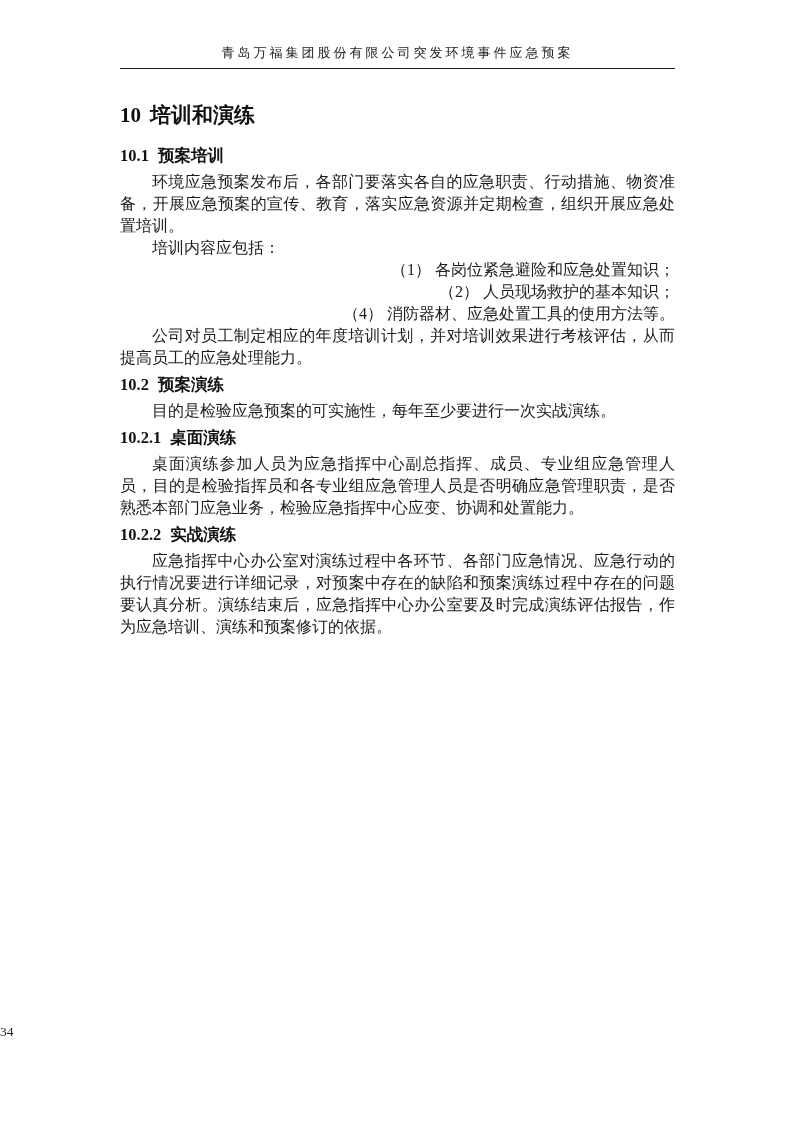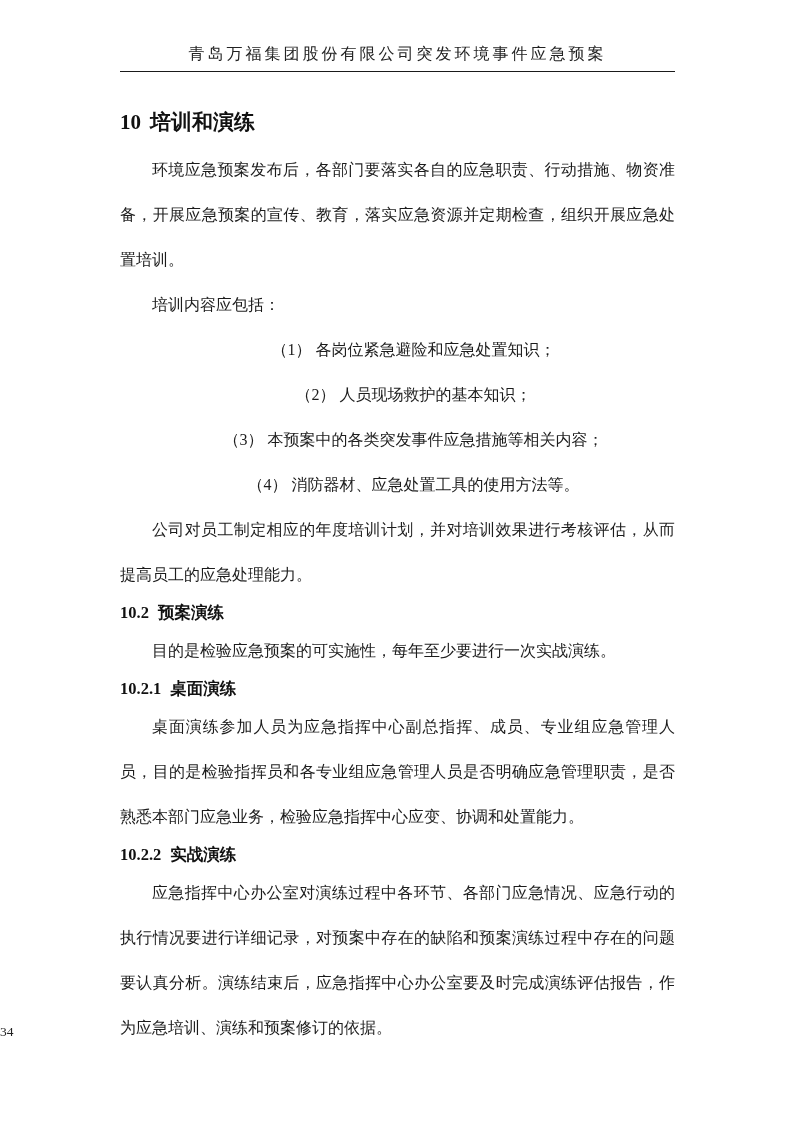--- a/index.html
+++ b/index.html
@@ -12,31 +12,31 @@
     font-family: "Liberation Serif", "DejaVu Serif", serif;
     overflow: hidden;
   }
   
   .running-header {
     position: absolute;
     top: 44px;
     left: 120px;
     width: 555px;
     text-align: center;
-    font-size: 16px;
+    font-size: 13px;
     letter-spacing: 3px;
     color: #222222;
     padding-bottom: 6px;
     border-bottom: 1.6px solid #1a1a1a;
     white-space: nowrap;
   }
   
   .content {
     position: absolute;
-    top: 105px;
+    top: 98px;
     left: 120px;
     width: 555px;
   }
   h1, h2, h3 {
     font-family: "Liberation Sans", "DejaVu Sans", sans-serif;
     font-weight: 700;
     color: #111111;
   }
   h1 {
     font-size: 21px;
@@ -48,27 +48,27 @@
     line-height: 31px;
     margin: 0;
   }
   .hnum {
     font-family: "Liberation Serif", "DejaVu Serif", serif;
     font-weight: 700;
     margin-right: 9px;
   }
   p {
     font-size: 16px;
-    line-height: 45px;
+    line-height: 22px;
     margin: 0;
     text-align: justify;
     text-indent: 2em;
     color: #1c1c1c;
   }
-  p.list-item { text-align: center; }
+  p.list-item { text-align: right; }
   
   .page-footer {
     position: absolute;
     top: 1024px;
     left: 0;
     width: 793px;
     text-align: left;
     font-size: 13.5px;
     color: #222222;
   }
@@ -79,25 +79,27 @@
 <div class="page">
 
   <div class="running-header">青岛万福集团股份有限公司突发环境事件应急预案</div>
 
   <div class="content">
 
     <h1>
       <span class="hnum">10</span><span>培训和演练</span>
     </h1>
 
+    <h2>
+      <span class="hnum">10.1</span><span>预案培训</span>
+    </h2>
     <p>环境应急预案发布后，各部门要落实各自的应急职责、行动措施、物资准备，开展应急预案的宣传、教育，落实应急资源并定期检查，组织开展应急处置培训。</p>
     <p>培训内容应包括：</p>
     <p class="list-item">（1） 各岗位紧急避险和应急处置知识；</p>
     <p class="list-item">（2） 人员现场救护的基本知识；</p>
-    <p class="list-item">（3） 本预案中的各类突发事件应急措施等相关内容；</p>
     <p class="list-item">（4） 消防器材、应急处置工具的使用方法等。</p>
     <p>公司对员工制定相应的年度培训计划，并对培训效果进行考核评估，从而提高员工的应急处理能力。</p>
 
     <h2>
       <span class="hnum">10.2</span><span>预案演练</span>
     </h2>
     <p>目的是检验应急预案的可实施性，每年至少要进行一次实战演练。</p>
 
     <h3>
       <span class="hnum">10.2.1</span><span>桌面演练</span>

